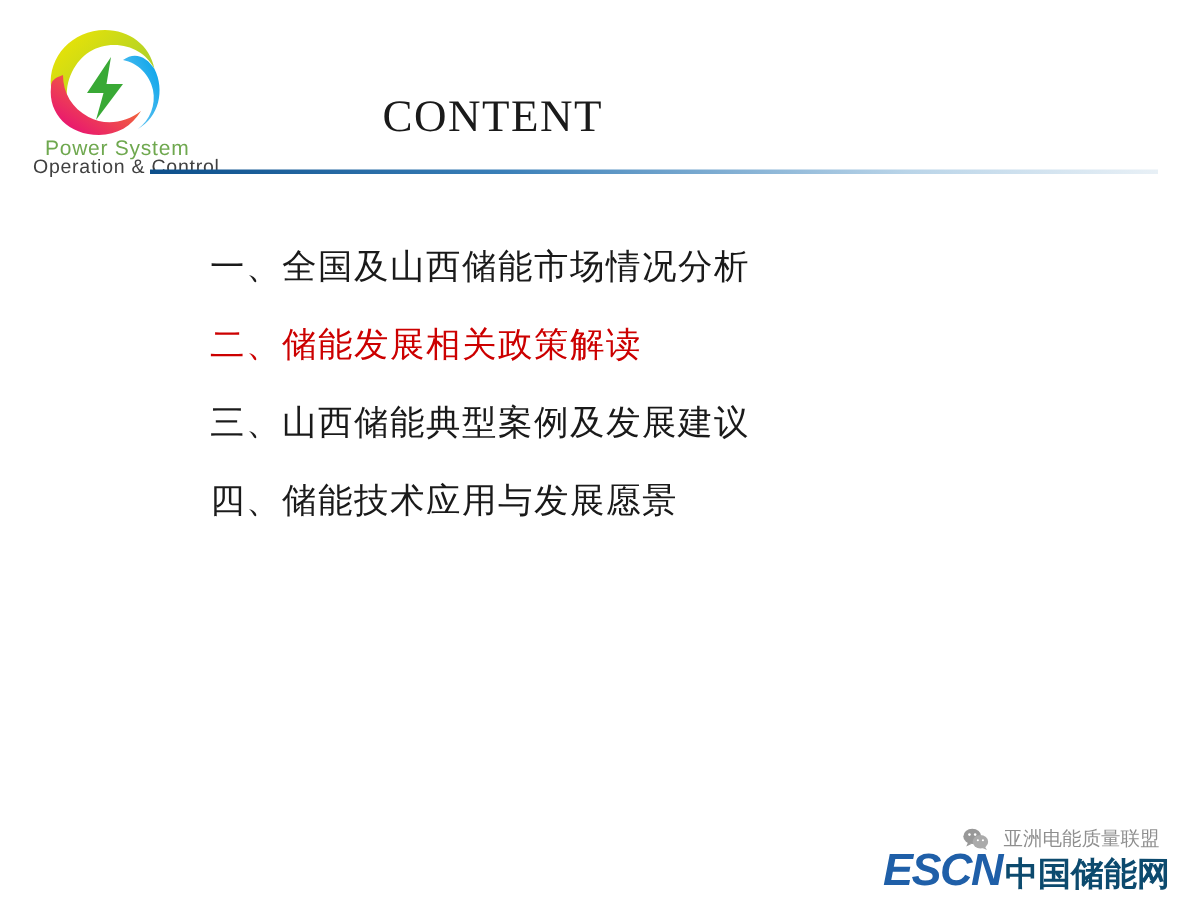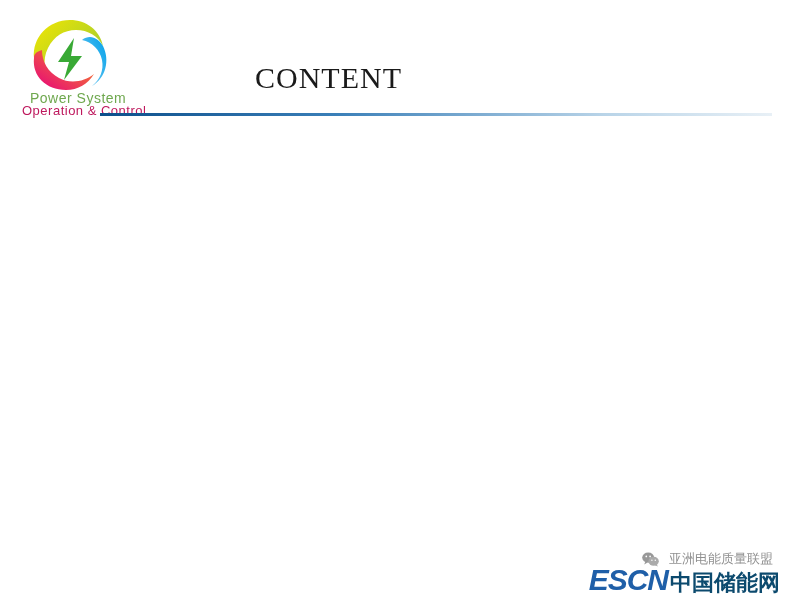--- a/index.html
+++ b/index.html
@@ -45,21 +45,21 @@
     color: #6fa84f;
     font-family: "Liberation Sans", sans-serif;
     white-space: nowrap;
   }
   .logo-text2 {
     position: absolute;
     left: 0px;
     top: 87px;
     font-size: 13px;
     letter-spacing: 0.5px;
-    color: #be185d;
+    color: #404040;
     font-family: "Liberation Sans", sans-serif;
     white-space: nowrap;
   }
 
   
   .title {
     position: absolute;
     left: 0;
     top: 61px;
     width: 657px;
@@ -174,20 +174,26 @@
       </svg>
     </div>
     <div class="logo-text1">Power System</div>
     <div class="logo-text2">Operation &amp; Control</div>
   </div>
 
   <div class="title">CONTENT</div>
 
   <div class="divider"></div>
 
+  <div class="toc">
+    <div class="toc-item">一、全国及山西储能市场情况分析</div>
+    <div class="toc-item highlight">二、储能发展相关政策解读</div>
+    <div class="toc-item">三、山西储能典型案例及发展建议</div>
+    <div class="toc-item">四、储能技术应用与发展愿景</div>
+  </div>
 
   <div class="wechat">
     <span class="wechat-icon">
       <svg width="17" height="15" viewBox="0 0 17 15" xmlns="http://www.w3.org/2000/svg">
         <ellipse cx="6.2" cy="5.6" rx="6" ry="5.1" fill="#444444"></ellipse>
         <polygon points="3.4,9.4 2.2,12.4 5.6,10.6" fill="#444444"></polygon>
         <ellipse cx="11.6" cy="9.2" rx="5.2" ry="4.5" fill="#666666"></ellipse>
         <polygon points="14.6,12.3 16,14.6 12.8,13.3" fill="#666666"></polygon>
         <circle cx="4.3" cy="4.4" r="0.85" fill="#ffffff"></circle>
         <circle cx="8.1" cy="4.4" r="0.85" fill="#ffffff"></circle>

